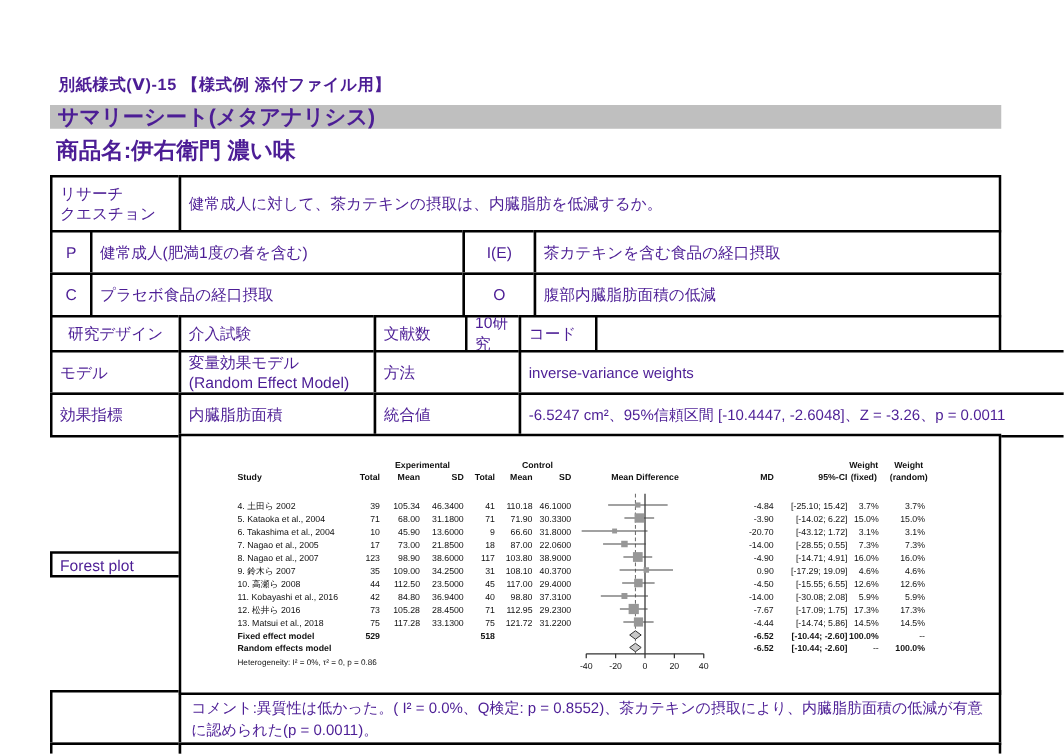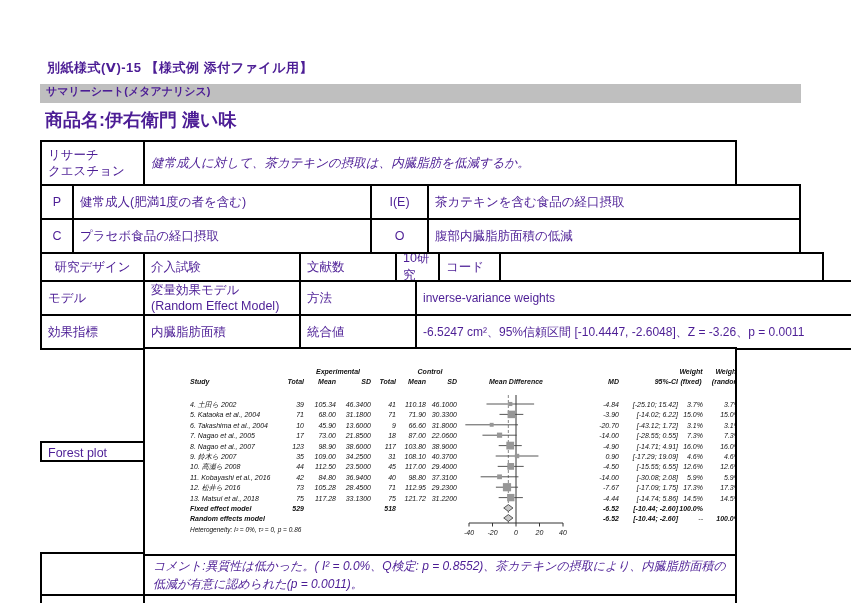--- a/index.html
+++ b/index.html
@@ -1,38 +1,38 @@
 <!DOCTYPE html>
 <html><head>
 <meta charset="utf-8">
 <style>
   html,body{margin:0;padding:0;background:#fff;}
   .page{position:relative;width:851px;height:603px;background:#ffffff;overflow:hidden;
         font-family:"Liberation Sans","DejaVu Sans",sans-serif;color:#4c1d95;}
   .form-label{position:absolute;left:47px;top:59px;font-size:13px;font-weight:bold;letter-spacing:.5px;}
   .title-bar{position:absolute;left:40px;top:84px;width:761px;height:19px;background:#bfbfbf;
-             display:flex;padding-left:6px;box-sizing:border-box;
-             font-size:11px;font-weight:bold;}
+             display:flex;align-items:center;padding-left:6px;box-sizing:border-box;
+             font-size:17px;font-weight:bold;}
   .product-name{position:absolute;left:45px;top:108px;font-size:18px;font-weight:bold;}
   .tbl{position:absolute;left:40px;top:140px;width:761px;}
   .trow{display:flex;}
   .trow + .trow{margin-top:-2px;}
   .tc{border:2px solid #000;box-sizing:border-box;display:flex;align-items:center;
       padding:0 2px 0 6px;font-size:12.5px;overflow:hidden;flex-shrink:0;background:#fff;}
   .tc + .tc{margin-left:-2px;}
   .ctr{justify-content:center;padding:0;}
   .pre{white-space:pre-line;line-height:16px;}
   .top{align-items:flex-start;padding-top:3px;}
   .blk{display:block;padding:3px 8px;line-height:18px;font-size:12px;}
   .small-latin{font-size:12px;}
   .forest-cell{padding:0;position:relative;display:block;}
   svg text{font-family:"Liberation Sans","DejaVu Sans",sans-serif;}
   
   .w34{width:34px;}.w300{width:300px;}.w59{width:59px;}.w374{width:374px;}
-  .w105{width:105px;}.w658{width:594px;font-style:italic;}.w158{width:158px;}.w75{width:98px;}
+  .w105{width:105px;}.w658{width:658px;}.w158{width:158px;}.w75{width:75px;}
   .w45{width:45px;}.w63{width:63px;text-align:right;}.w325{width:325px;}.w118{width:118px;}.w386{width:450px;}
   
   .h46{height:46px;}.h36{height:36px;}.h30{height:30px;}.h206{height:206px;align-items:center;}.h44{height:44px;}.h18{height:18px;}
 </style>
 </head>
 <body>
 
 <div class="page">
 
   <div class="form-label">別紙様式(Ⅴ)-15 【様式例 添付ファイル用】</div>

